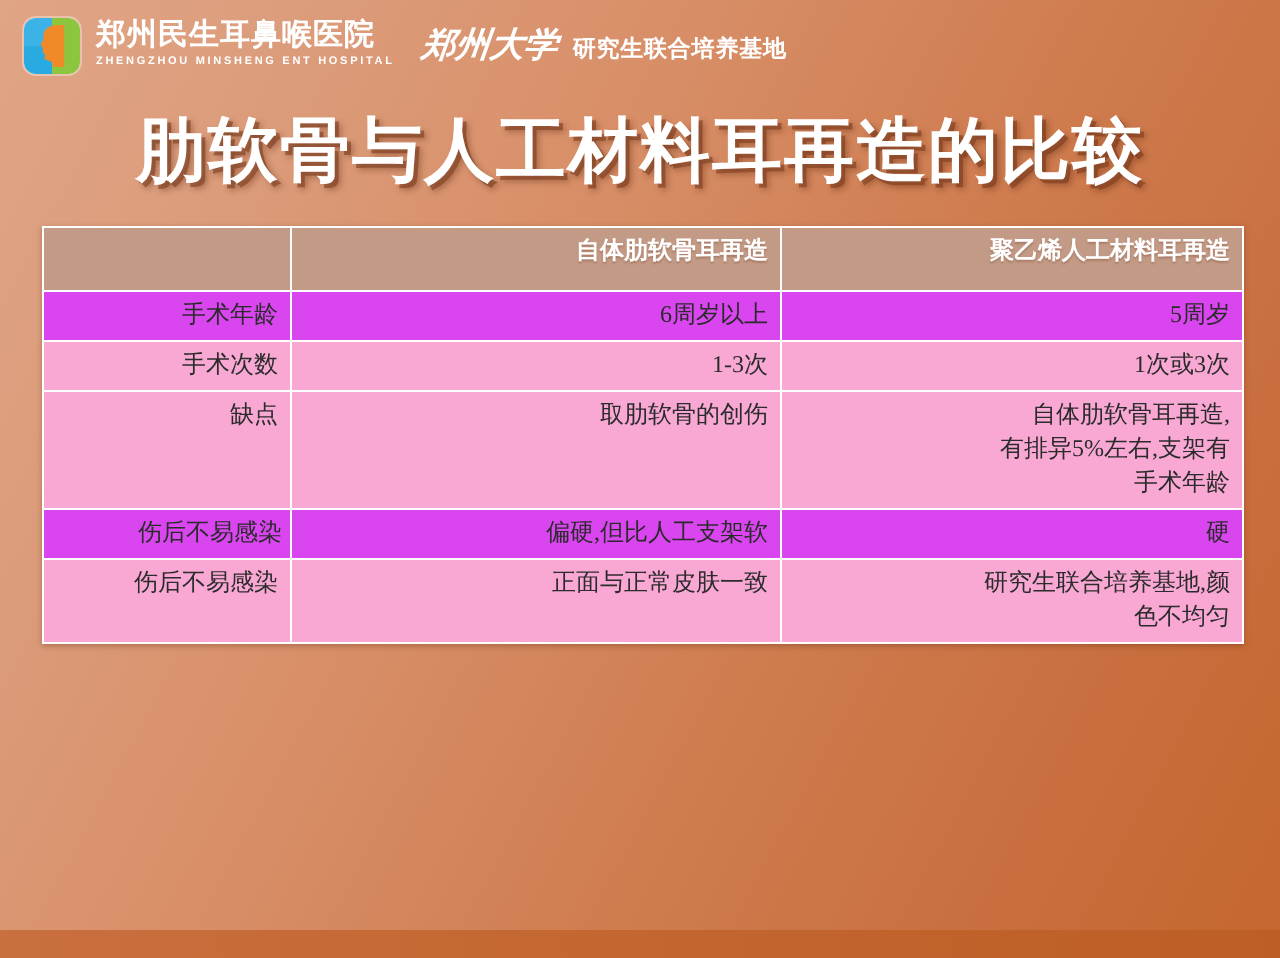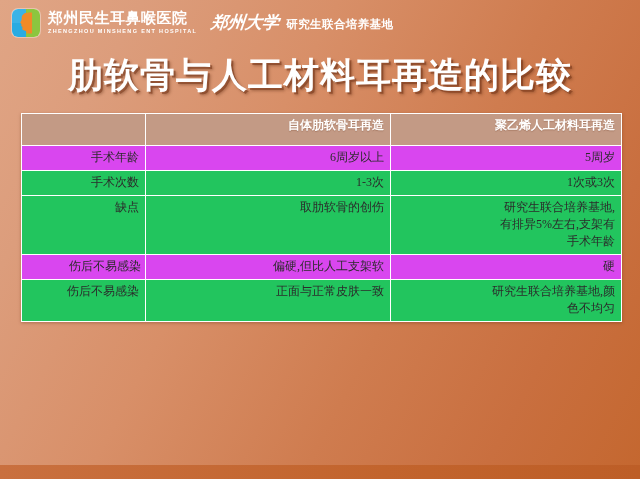--- a/index.html
+++ b/index.html
@@ -155,21 +155,21 @@
   #cmp-table thead th {
     background: #c39a85;
     color: #ffffff;
     font-weight: bold;
     height: 24px;
     padding-top: 3px;
     text-shadow: 0 1px 1px rgba(120,70,45,0.35);
   }
   #cmp-table thead th.blank { background: #c39a85; }
   #cmp-table tbody tr.odd  td { background: #d946ef; padding-left: 47px; }
-  #cmp-table tbody tr.even td { background: #22c55e; }
+  #cmp-table tbody tr.even td { background: #f9a8d4; }
   #cmp-table td.label { white-space: nowrap; }
   .cell-line { display: block; }
   
   #bottom-band {
     position: absolute;
     left: 0;
     bottom: 0;
     width: 640px;
     height: 14px;
     background: linear-gradient(90deg, #c9703f 0%, #c2642d 60%, #bd5e27 100%);
@@ -244,21 +244,21 @@
         </td>
       </tr>
 
 
       <tr class="even">
         <td class="label">缺点</td>
         <td>
           <span class="cell-line">取肋软骨的创伤</span>
         </td>
         <td>
-          <span class="cell-line">研究生联合培养基地,</span>
+          <span class="cell-line">自体肋软骨耳再造,</span>
           <span class="cell-line">有排异5%左右,支架有</span>
           <span class="cell-line">手术年龄</span>
         </td>
       </tr>
 
       <tr class="odd">
         <td class="label">伤后不易感染</td>
         <td>
           <span class="cell-line">偏硬,但比人工支架软</span>
         </td>

